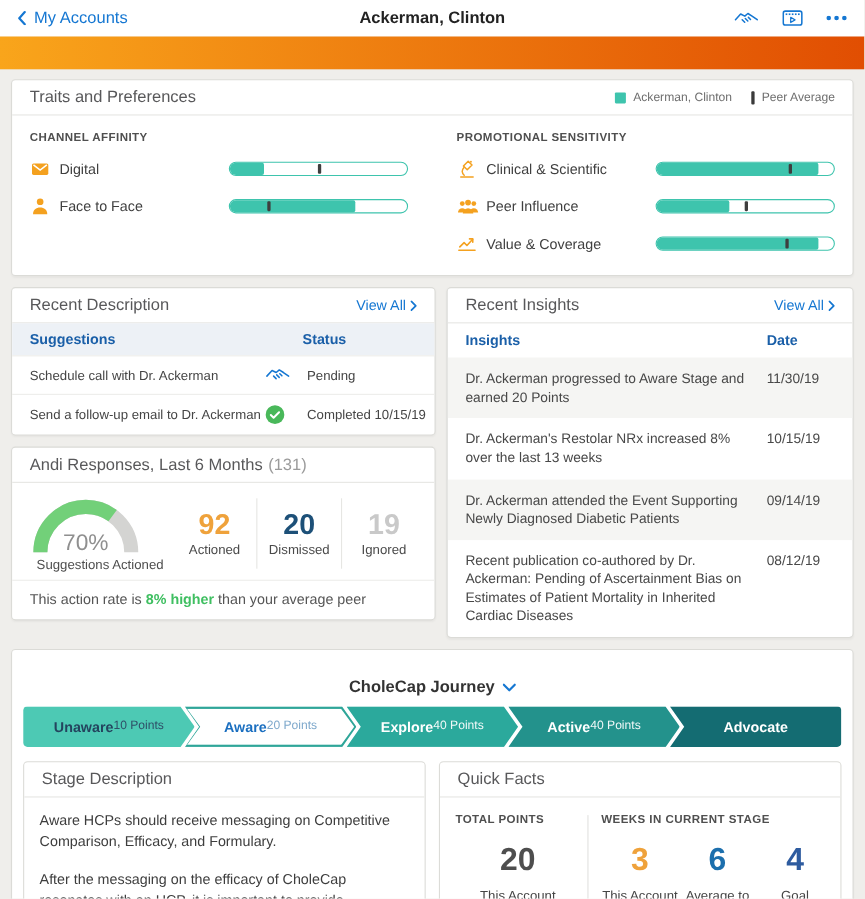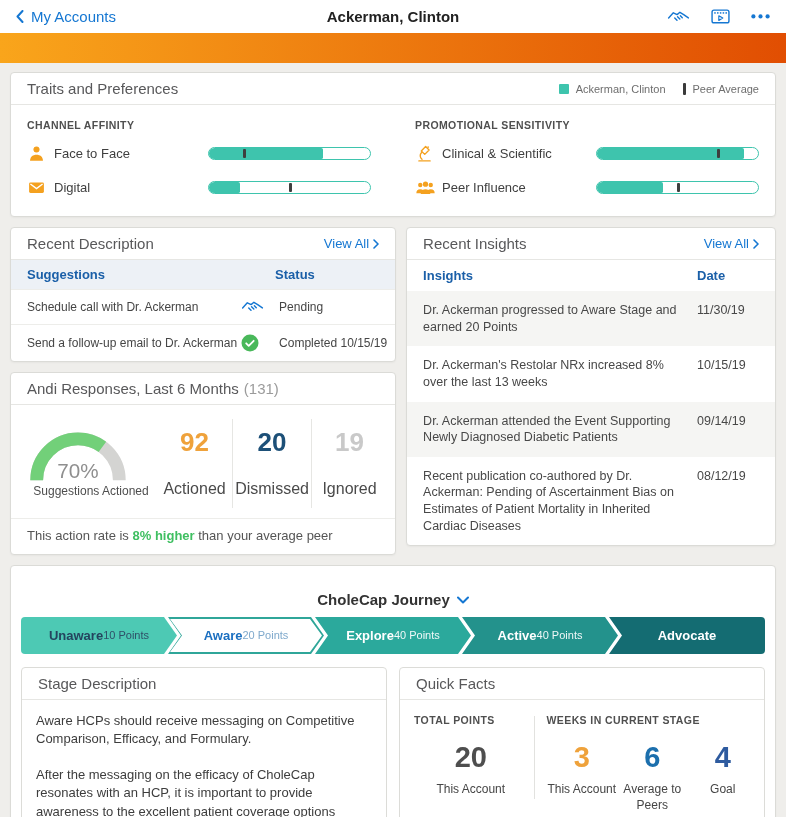--- a/index.html
+++ b/index.html
@@ -46,21 +46,21 @@
   .andi-title-count { color:#9B9B9B; margin-left:5px; }
   .andi-body { display:flex; align-items:center; padding:8px 8px 4px 14px; }
   .gauge-wrap { width:132px; text-align:center; }
   .gauge-label { font-size:12px; color:#4E4E4E; line-height:1.25; margin-top:-4px; }
   .andi-stats { flex:1; display:flex; align-self:stretch; align-items:stretch; padding:6px 0; }
   .stat { flex:1; text-align:center; padding:8px 2px 10px; }
   .stat + .stat { border-left:1px solid #E6E6E3; }
   .stat-num { font-size:26px; font-weight:bold; }
   .c-orange { color:var(--num_orange); } .c-navy { color:var(--num_navy); } .c-muted { color:var(--num_muted); }
   .c-blue6 { color:var(--num_blue6); } .c-blue4 { color:var(--num_blue4); } .c-gray { color:#4E4E4E; }
-  .stat-label { font-size:16px; color:#4A4A4A; margin-top:22px; }
+  .stat-label { font-size:12px; color:#4A4A4A; margin-top:1px; }
   .andi-foot { border-top:1px solid #EDEDEA; padding:9px 16px 11px; font-size:13px; color:#555; }
   .hl { color:var(--success); font-weight:bold; }
 
   .in-cols { display:flex; padding:8px 16px; font-size:13px; font-weight:bold; color:var(--table_blue); }
   .in-date-h { width:62px; }
   .in-row { display:flex; padding:11px 16px; font-size:12.5px; color:#484848; line-height:1.33; }
   .in-row:nth-child(odd) { background:#F5F5F3; }
   .in-text { flex:1; padding-right:10px; }
   .in-date { width:62px; }
 
@@ -146,41 +146,41 @@
           <span class="legend-sep"></span>
           <span>Peer Average</span>
         </div>
       </div>
       <div class="traits-body">
         <div>
           <div class="col-head">CHANNEL AFFINITY</div>
 
           <div class="trait-row">
             <span class="trait-icon">
+              <svg width="19" height="19" viewBox="0 0 20 20">
+                  <rect x="2.2" y="4.8" width="15.6" height="11" rx="1.5" fill="#F4A11F"></rect>
+                  <path d="M3.6 6.3 L10 11.2 L16.4 6.3" fill="none" stroke="#fff" stroke-width="1.5"></path>
+                </svg>
+            </span>
+            <span class="trait-label">Digital</span>
+            <div class="bar" style="--fill: 19; --peer: 50;">
+              <div class="bar-fill"></div>
+              <div class="bar-marker"></div>
+            </div>
+          </div>
+
+          <div class="trait-row">
+            <span class="trait-icon">
               <svg width="19" height="19" viewBox="0 0 20 20" fill="#F4A11F">
                   <circle cx="10" cy="5.7" r="3.2"></circle>
                   <path d="M3.2 17.6 c0-4.3 3-6.4 6.8-6.4 s6.8 2.1 6.8 6.4 z"></path>
                 </svg>
             </span>
             <span class="trait-label">Face to Face</span>
             <div class="bar" style="--fill: 71; --peer: 22;">
-              <div class="bar-fill"></div>
-              <div class="bar-marker"></div>
-            </div>
-          </div>
-
-          <div class="trait-row">
-            <span class="trait-icon">
-              <svg width="19" height="19" viewBox="0 0 20 20">
-                  <rect x="2.2" y="4.8" width="15.6" height="11" rx="1.5" fill="#F4A11F"></rect>
-                  <path d="M3.6 6.3 L10 11.2 L16.4 6.3" fill="none" stroke="#fff" stroke-width="1.5"></path>
-                </svg>
-            </span>
-            <span class="trait-label">Digital</span>
-            <div class="bar" style="--fill: 19; --peer: 50;">
               <div class="bar-fill"></div>
               <div class="bar-marker"></div>
             </div>
           </div>
 
         </div>
 
         <div>
           <div class="col-head">PROMOTIONAL SENSITIVITY</div>
 
@@ -211,20 +211,34 @@
                   <path d="M6.5 16.5 a5.5 5.5 0 0 1 11 0 z"></path>
                 </svg>
             </span>
             <span class="trait-label">Peer Influence</span>
             <div class="bar" style="--fill: 41; --peer: 50;">
               <div class="bar-fill"></div>
               <div class="bar-marker"></div>
             </div>
           </div>
 
+          <div class="trait-row">
+            <span class="trait-icon">
+              <svg width="19" height="18" viewBox="0 0 22 20" fill="none" stroke="#F4A11F" stroke-width="1.7" stroke-linecap="round" stroke-linejoin="round">
+                  <path d="M2.5 17.5 h17"></path>
+                  <path d="M3.5 14 l4.5 -4.5 3 3 6 -6.5"></path>
+                  <path d="M13.7 5.6 h3.4 v3.4"></path>
+                </svg>
+            </span>
+            <span class="trait-label">Value &amp; Coverage</span>
+            <div class="bar" style="--fill: 91; --peer: 73;">
+              <div class="bar-fill"></div>
+              <div class="bar-marker"></div>
+            </div>
+          </div>
         </div>
       </div>
     </div>
 
     <div class="mid">
       <div class="mid-left">
 
         <div class="card">
           <div class="card-head">
             <span>Recent Description</span>

